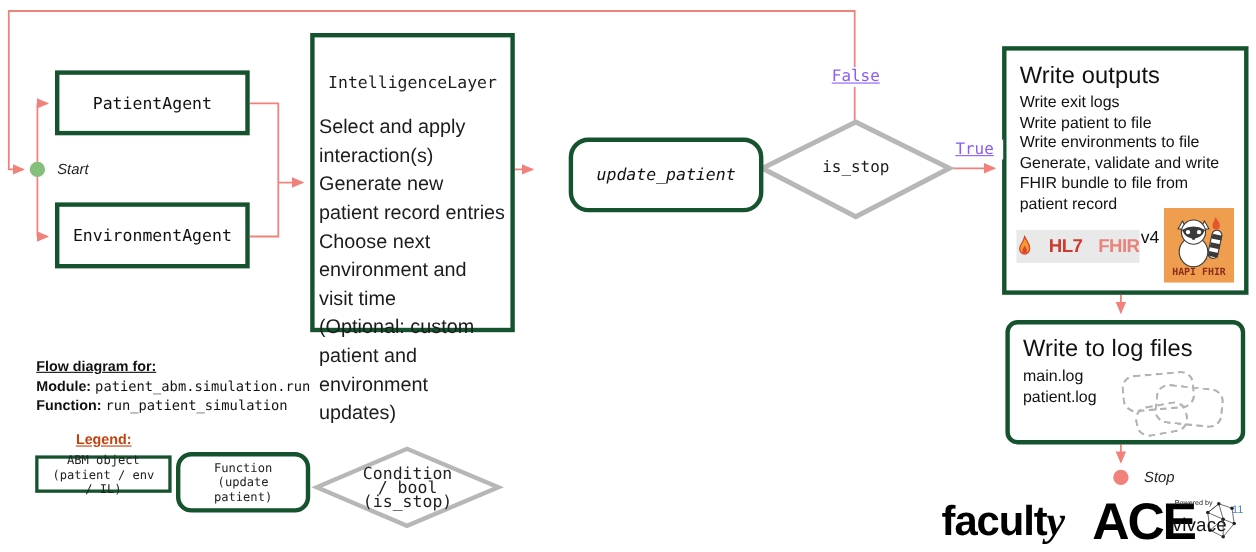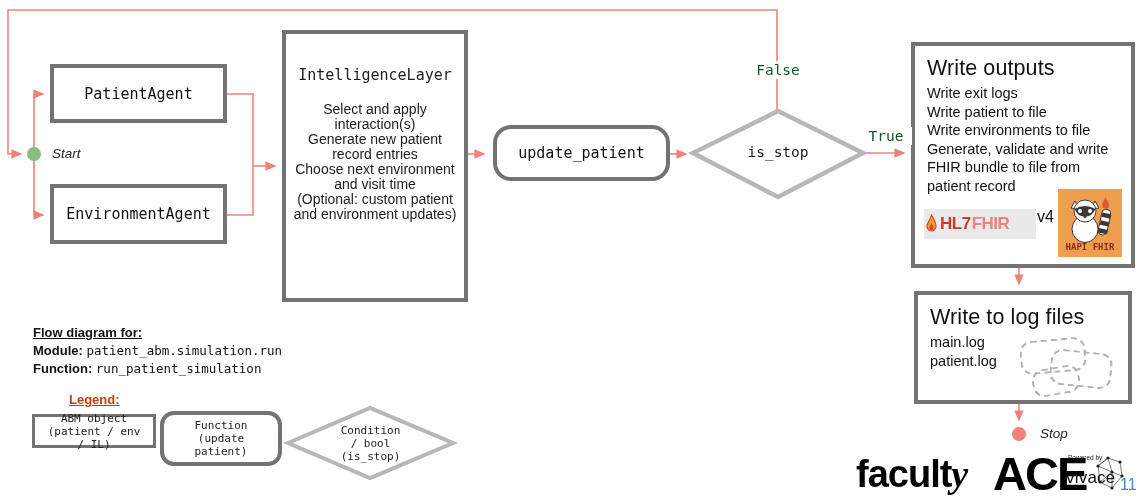--- a/index.html
+++ b/index.html
@@ -1,63 +1,63 @@
 <!DOCTYPE html>
 <html><head>
 <meta charset="utf-8">
 <style>
   html,body{margin:0;padding:0;background:#fff;}
   .canvas{position:relative;width:1142px;height:502px;background:#ffffff;overflow:hidden;
           font-family:"Liberation Sans",sans-serif;color:#1c1c1c;}
   svg.overlay{position:absolute;left:0;top:0;z-index:1;}
-  .node{position:absolute;background:#fff;border:4px solid #737373;box-sizing:border-box;z-index:2;
+  .node{position:absolute;background:#fff;border:4px solid #14532d;box-sizing:border-box;z-index:2;
         display:flex;align-items:center;justify-content:center;}
   .mono{font-family:"DejaVu Sans Mono","Liberation Mono",monospace;}
   .node-label{font-size:15px;color:#111;}
   .il-box{flex-direction:column;justify-content:flex-start;padding-top:32px;}
   .il-title{font-size:15px;margin-bottom:18px;}
-  .il-task{font-size:14px;line-height:15px;text-align:center;width:170px;}
-  .branch-label{position:absolute;z-index:3;background:#fff;font-size:14.5px;color:#14532d;text-align:center;padding:1px 4px;}
+  .il-task{font-size:18px;line-height:26px;width:170px;}
+  .branch-label{position:absolute;z-index:3;background:#fff;font-size:14.5px;color:#8b5cf6;text-align:center;padding:1px 4px;text-decoration:underline;}
   .flow-dot{position:absolute;width:14px;height:14px;border-radius:50%;z-index:3;}
   .dot-caption{position:absolute;z-index:3;font-style:italic;font-size:13.5px;color:#222;}
   .out-box{flex-direction:column;align-items:flex-start;justify-content:flex-start;padding:10px 12px;}
   .out-title{font-size:21.5px;color:#111;letter-spacing:0.1px;margin-bottom:3px;}
   .out-line{font-size:14.5px;line-height:18.5px;color:#111;}
   .hl7-logo{position:absolute;left:9px;top:163px;width:112px;height:30px;background:#e9e9e9;
-            display:flex;align-items:center;justify-content:flex-start;gap:1px;}
+            display:flex;align-items:center;justify-content:space-between;gap:1px;}
   .hl7-a{font-weight:bold;font-size:17px;color:#cf3a2e;letter-spacing:-0.5px;}
   .hl7-b{font-size:17px;color:#e8847c;font-weight:bold;letter-spacing:-0.5px;}
   .v4{position:absolute;left:122px;top:162px;font-size:16px;color:#111;}
   .hapi-logo{position:absolute;left:143px;top:143px;width:64px;height:68px;}
-  .log-box{flex-direction:column;align-items:flex-start;justify-content:flex-start;padding:10px 12px;}
+  .log-box{flex-direction:column;align-items:flex-start;justify-content:flex-start;padding:10px 12px;border-radius:11px;}
   .scribble{position:absolute;right:10px;top:42px;width:100px;height:64px;}
   .scribble div{position:absolute;border:2px dashed #b3b3b3;border-radius:12px;}
   .sc1{width:62px;height:30px;left:2px;top:2px;transform:rotate(-5deg);}
   .sc2{width:58px;height:32px;left:32px;top:14px;transform:rotate(6deg);}
   .sc3{width:44px;height:24px;left:14px;top:30px;transform:rotate(-10deg);}
   .info{position:absolute;left:33px;top:324px;z-index:2;font-size:13px;line-height:18px;color:#111;}
   .info .hd{font-weight:bold;text-decoration:underline;}
   .info .lbl{font-weight:bold;}
   .info .val{font-family:"DejaVu Sans Mono","Liberation Mono",monospace;font-size:12.5px;}
   .legend-hd{position:absolute;left:33px;top:392px;z-index:2;font-size:13px;font-weight:bold;text-decoration:underline;color:#c2410c;padding-left:36px;}
   .legend-rect{position:absolute;left:32px;top:414px;width:124px;height:34px;border-width:3px;z-index:2;}
   .legend-round{position:absolute;left:160px;top:411px;width:122px;height:55px;border-radius:14px;z-index:2;}
   .legend-txt{font-size:11px;line-height:13px;text-align:center;white-space:pre-line;color:#222;}
-  .cond-txt{position:absolute;left:308px;top:424px;width:125px;z-index:3;font-size:11px;line-height:13px;
+  .cond-txt{position:absolute;left:308px;top:424px;width:125px;z-index:3;font-size:15px;line-height:13px;
             text-align:center;white-space:pre-line;color:#222;}
   .diamond-label{position:absolute;z-index:3;text-align:center;}
   .footer{position:absolute;z-index:2;}
   .faculty{left:856px;top:452px;font-size:38px;font-weight:bold;color:#000000;letter-spacing:-1px;}
   .faculty i{font-family:"Liberation Serif",serif;font-style:italic;font-weight:bold;}
   .ace{left:993px;top:446px;font-size:47px;font-weight:bold;color:#000;letter-spacing:-2px;}
   .viv{left:1066px;top:452px;width:58px;height:46px;}
   .viv .pb{position:absolute;left:2px;top:2px;font-size:6.5px;color:#222;z-index:2;}
   .viv .vv{position:absolute;left:0px;top:16px;font-size:17px;color:#111;z-index:2;letter-spacing:0.2px;}
   .viv svg{position:absolute;left:26px;top:0px;z-index:1;}
-  .pagenum{left:1120px;top:476px;font-size:16px;color:#4a86c8;}
+  .pagenum{left:1120px;top:458px;font-size:10px;color:#4a86c8;}
   .rounded-node{border-radius:18px;}
 </style>
 </head>
 <body>
 
 <div class="canvas">
 
   <svg class="overlay" width="1142" height="502">
     <defs>
       <marker id="arr" markerWidth="8" markerHeight="8" refX="6" refY="3" orient="auto">
@@ -94,21 +94,21 @@
   </div>
 
   <div class="node il-box" style="left:282px;top:30px;width:186px;height:272px;">
     <div class="mono il-title">IntelligenceLayer</div>
     <div class="il-task">Select and apply interaction(s)</div>
     <div class="il-task">Generate new patient record entries</div>
     <div class="il-task">Choose next environment and visit time</div>
     <div class="il-task">(Optional: custom patient and environment updates)</div>
   </div>
 
-  <div class="node rounded-node" style="left:493px;top:125px;width:177px;height:56px;">
+  <div class="node rounded-node" style="left:517px;top:125px;width:177px;height:68px;font-style:italic;">
     <span class="mono node-label">update_patient</span>
   </div>
 
   <div class="diamond-label mono" style="left:728px;top:144px;width:100px;font-size:14.5px;">is_stop</div>
   <div class="branch-label mono" style="left:750px;top:61px;width:48px;">False</div>
   <div class="branch-label mono" style="left:860px;top:127px;width:44px;">True</div>
 
   <div class="node out-box" style="left:911px;top:42px;width:224px;height:226px;position:absolute;">
     <div class="out-title">Write outputs</div>
     <div class="out-line">Write exit logs</div>

